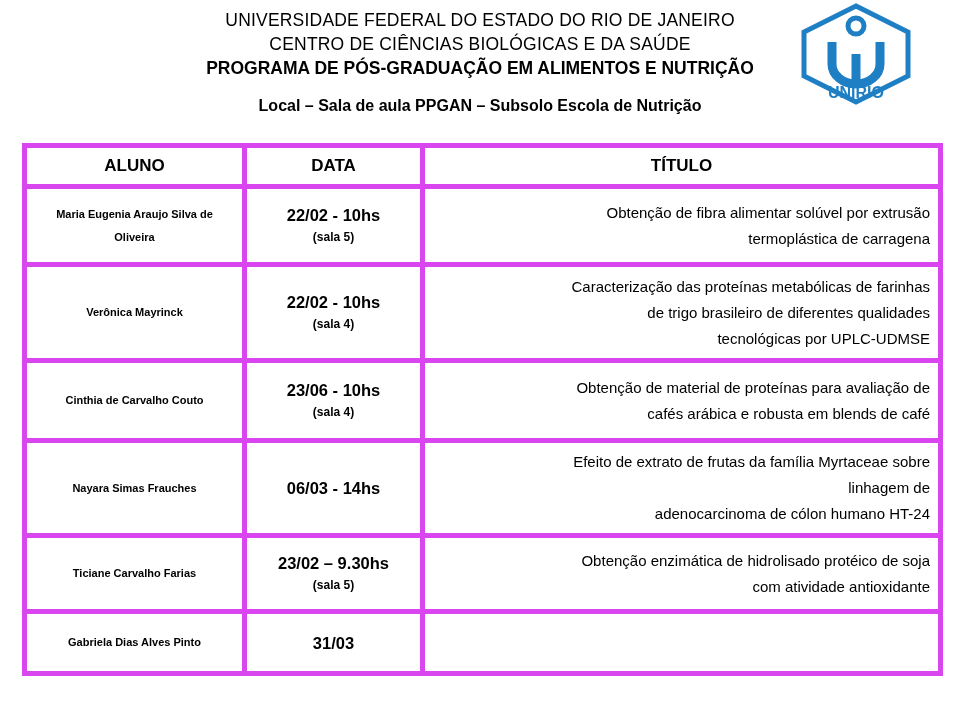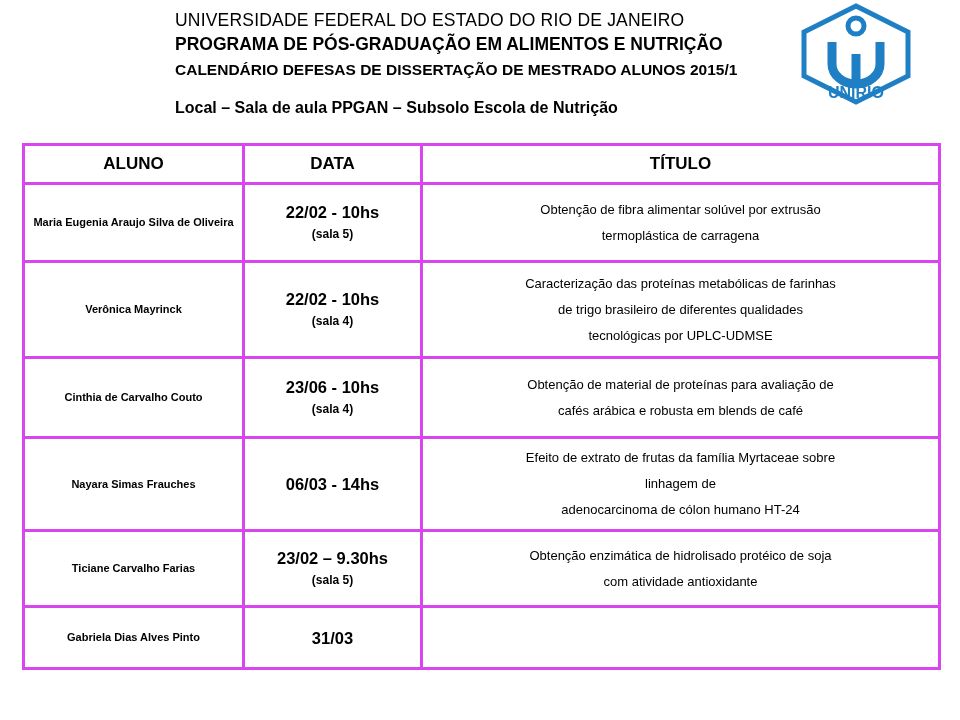--- a/index.html
+++ b/index.html
@@ -38,20 +38,21 @@
     right: 44px;
     top: 2px;
     width: 120px;
     height: 104px;
   }
   .title-block {
     position: absolute;
     left: 175px;
     right: 175px;
     top: 8px;
+    text-align: center;
   }
   .t-line1, .t-line2 {
     font-size: 17.5px;
     letter-spacing: 0.2px;
     line-height: 24px;
     white-space: nowrap;
   }
   .t-line3 {
     font-size: 17.5px;
     font-weight: bold;
@@ -80,21 +81,21 @@
     top: 143px;
     width: 916px;
   }
   table.schedule {
     border-collapse: collapse;
     width: 916px;
     table-layout: fixed;
   }
   table.schedule th,
   table.schedule td {
-    border: 3px solid #d946ef;
+    border: 5px solid #d946ef;
     vertical-align: middle;
     padding: 6px 8px;
   }
   table.schedule thead th {
     font-size: 17px;
     font-weight: bold;
     text-align: center;
     height: 30px;
     padding: 3px 6px;
   }
@@ -108,22 +109,22 @@
     font-size: 11px;
     line-height: 23px;
   }
   td.data {
     text-align: center;
     font-weight: bold;
     font-size: 16.5px;
     line-height: 22px;
   }
   td.titulo {
-    text-align: center;
-    font-size: 13px;
+    text-align: right;
+    font-size: 15px;
     line-height: 26px;
   }
   td.titulo .ital { }
 
   .row-h-1 { height: 78px; }
   .row-h-2 { height: 96px; }
   .row-h-3 { height: 80px; }
   .row-h-4 { height: 82px; }
   .row-h-5 { height: 76px; }
   .row-h-6 { height: 62px; }
@@ -160,22 +161,22 @@
         <path d="M60 4 L112 30 L112 74 L60 100 L8 74 L8 30 Z" fill="none" stroke="#1f7fc4" stroke-width="5"></path>
         <circle cx="60" cy="24" r="8" fill="none" stroke="#1f7fc4" stroke-width="5"></circle>
         <path d="M36 40 L36 62 a24 20 0 0 0 48 0 L84 40" fill="none" stroke="#1f7fc4" stroke-width="9"></path>
         <path d="M60 52 L60 78" fill="none" stroke="#1f7fc4" stroke-width="9"></path>
         <text x="60" y="96" font-family="Liberation Sans, sans-serif" font-size="16" font-weight="bold" fill="#1f7fc4" text-anchor="middle">UNIRIO</text>
       </svg>
     </div>
 
     <div class="title-block">
       <div class="t-line1">UNIVERSIDADE  FEDERAL DO ESTADO DO  RIO DE JANEIRO</div>
+      <div class="t-line2">CENTRO DE CIÊNCIAS  BIOLÓGICAS  E DA SAÚDE</div>
       <div class="t-line3">PROGRAMA DE PÓS-GRADUAÇÃO EM ALIMENTOS E NUTRIÇÃO</div>
-      <div class="t-line4">CALENDÁRIO  DEFESAS DE DISSERTAÇÃO  DE MESTRADO ALUNOS 2015/1</div>
       <div class="t-line5">Local – Sala de aula PPGAN  – Subsolo Escola de Nutrição</div>
     </div>
   </div>
 
   <div class="table-wrap">
     <table class="schedule">
       <colgroup>
         <col class="c-aluno">
         <col class="c-data">
         <col class="c-titulo">

